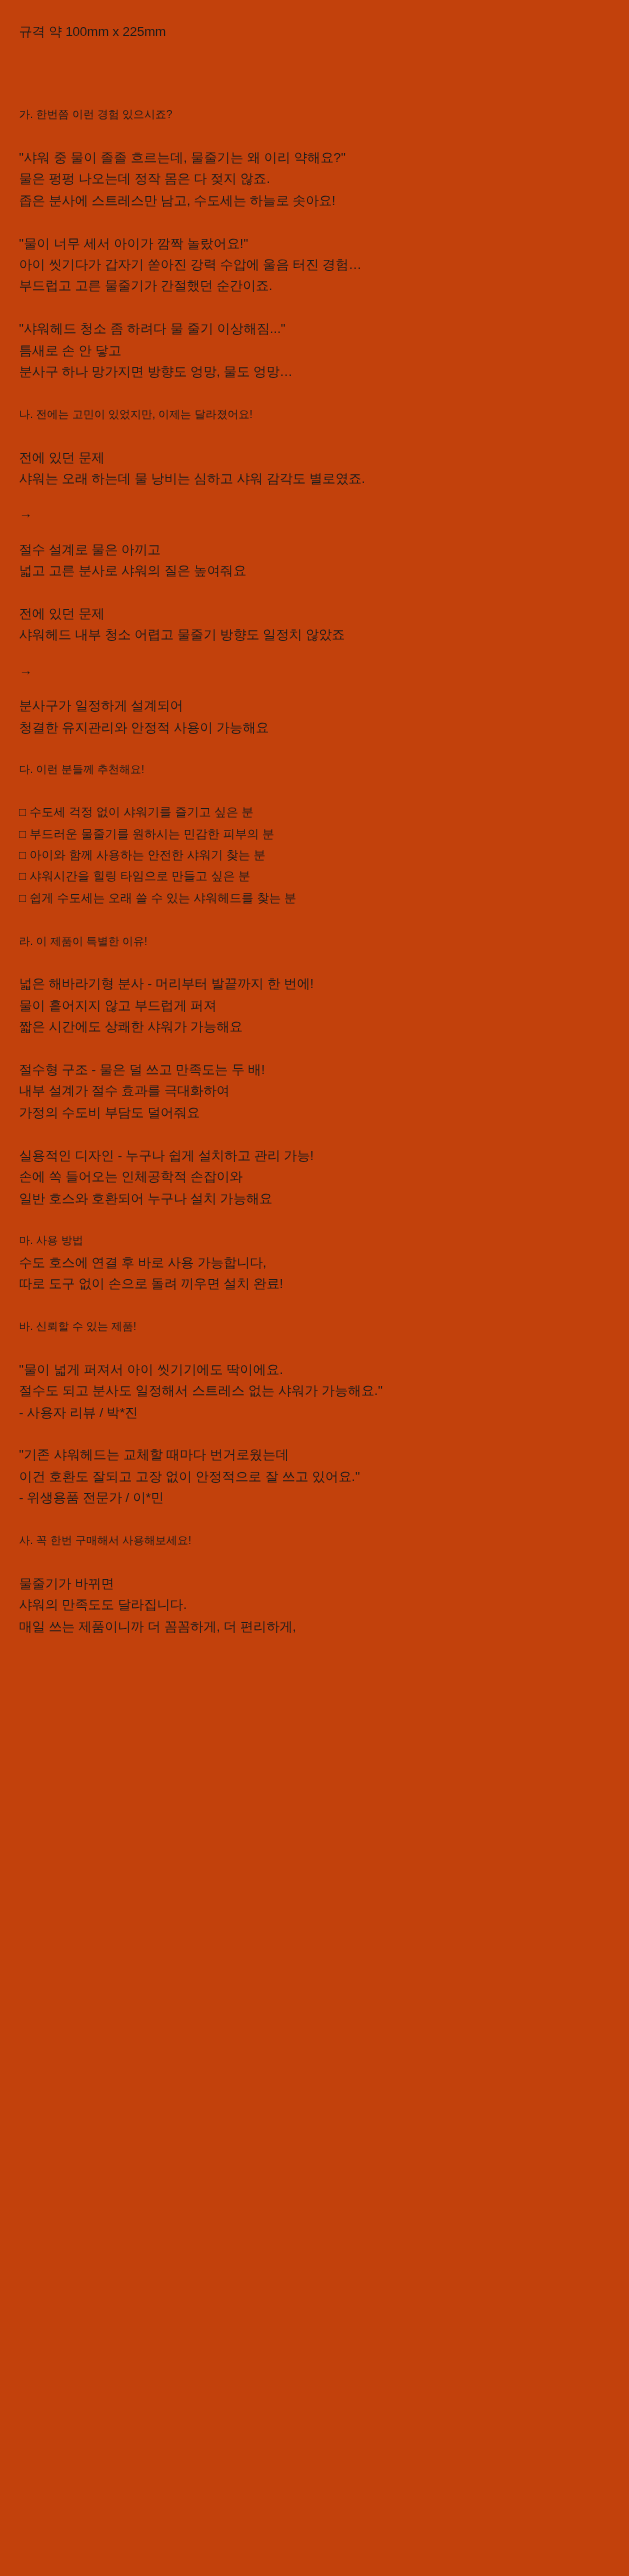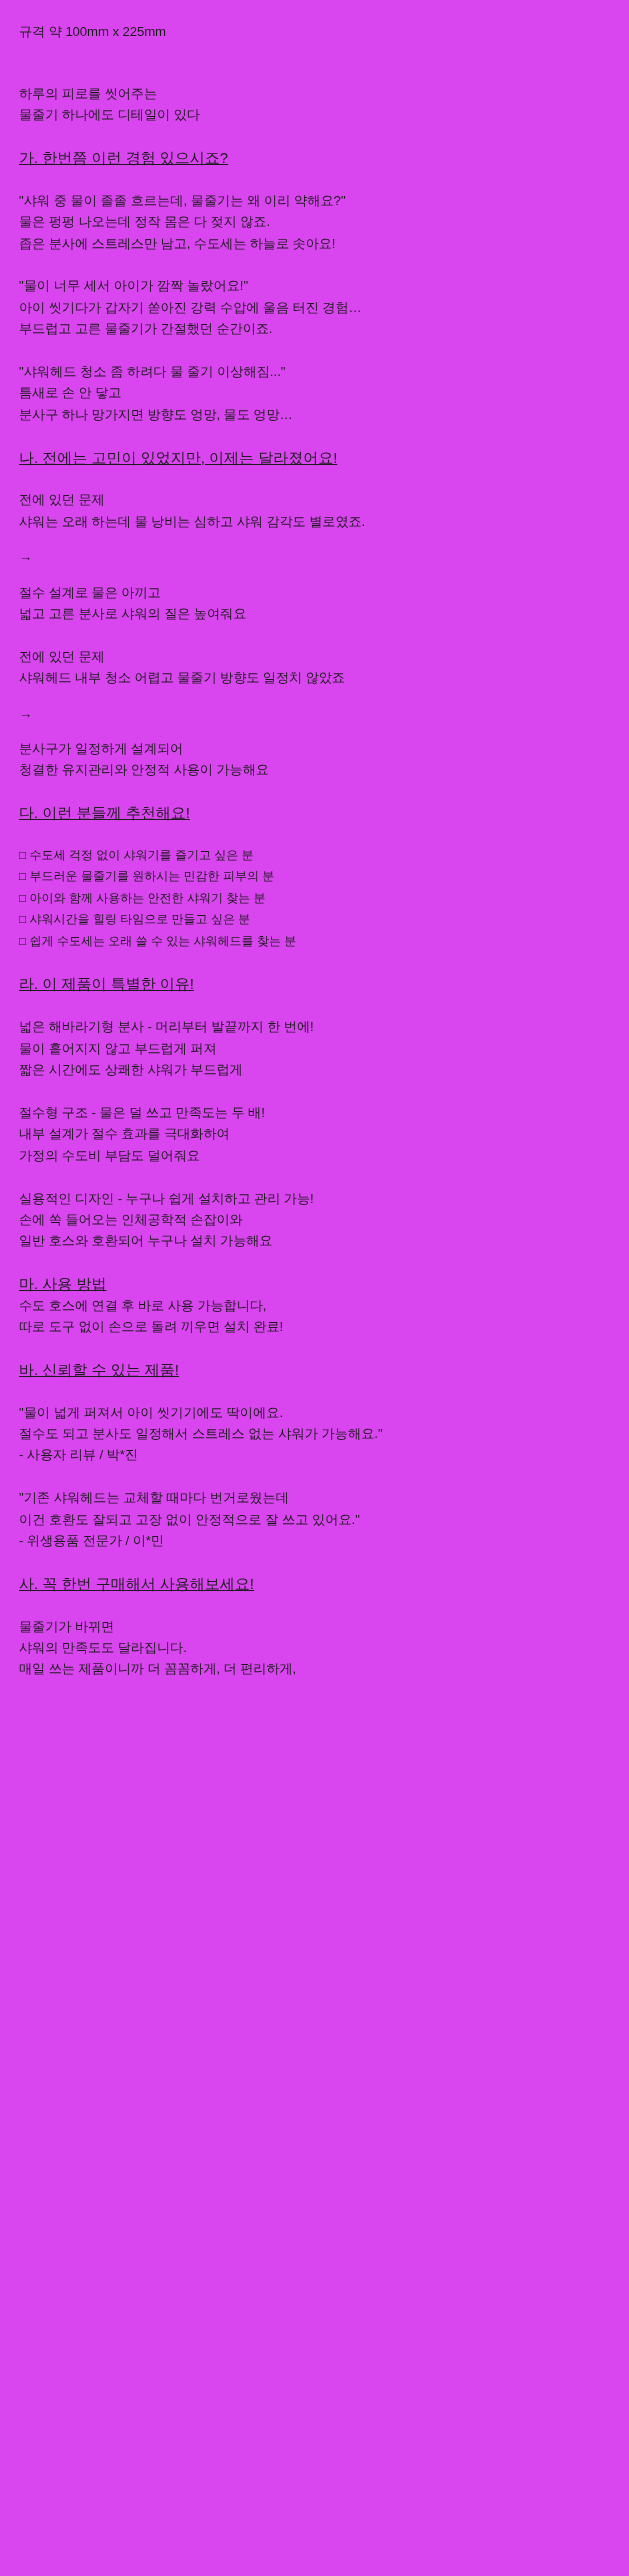--- a/index.html
+++ b/index.html
@@ -10,45 +10,44 @@
   body {
     width: 629px;
     font-family: "Liberation Sans", "DejaVu Sans", sans-serif;
     color: #1a1a1a;
   }
   .page {
     width: 629px;
     min-height: 2576px;
     box-sizing: border-box;
     padding: 21.4px 19px 25px 19px;
-    background: #d946ef;
+    background: #c2410c;
   }
   .block {
     margin: 0;
   }
   .line {
     font-size: 13.2px;
     line-height: 21.4px;
     color: #1c1c1c;
     white-space: pre-wrap;
     letter-spacing: -0.1px;
   }
   .gap-sm { height: 14px; }
   .gap-md { height: 21.4px; }
   .gap-xl { height: 40px; }
   .arrow {
     font-size: 13.2px;
     line-height: 21.4px;
     color: #1c1c1c;
   }
   .heading {
-    font-size: 15px;
-    line-height: 21.4px;
-    color: #1c1c1c;
-    text-decoration: underline;
+    font-size: 11px;
+    line-height: 21.4px;
+    color: #1c1c1c;
   }
   .bullet-line {
     font-size: 12px;
     line-height: 21.4px;
     color: #1c1c1c;
   }
   .quote {
     font-size: 13.2px;
     line-height: 21.4px;
     color: #1c1c1c;
@@ -58,24 +57,20 @@
 <body>
 
 <div class="page">
 
   <div class="block">
     <div class="line">규격 약 100mm x 225mm</div>
   </div>
 
   <div class="gap-xl"></div>
 
-  <div class="block">
-    <div class="line">하루의 피로를 씻어주는</div>
-    <div class="line">물줄기 하나에도 디테일이 있다</div>
-  </div>
 
   <div class="gap-md"></div>
 
   <div class="block">
     <div class="heading">가. 한번쯤 이런 경험 있으시죠?</div>
 
     <div class="gap-md"></div>
 
     <div class="block">
       <div class="quote">"샤워 중 물이 졸졸 흐르는데, 물줄기는 왜 이리 약해요?"</div>
@@ -147,21 +142,21 @@
   <div class="gap-md"></div>
 
   <div class="block">
     <div class="heading">라. 이 제품이 특별한 이유!</div>
 
     <div class="gap-md"></div>
 
     <div class="block">
       <div class="line">넓은 해바라기형 분사 - 머리부터 발끝까지 한 번에!</div>
       <div class="line">물이 흩어지지 않고 부드럽게 퍼져</div>
-      <div class="line">짧은 시간에도 상쾌한 샤워가 부드럽게</div>
+      <div class="line">짧은 시간에도 상쾌한 샤워가 가능해요</div>
     </div>
 
     <div class="gap-md"></div>
 
     <div class="block">
       <div class="line">절수형 구조 - 물은 덜 쓰고 만족도는 두 배!</div>
       <div class="line">내부 설계가 절수 효과를 극대화하여</div>
       <div class="line">가정의 수도비 부담도 덜어줘요</div>
     </div>
 

